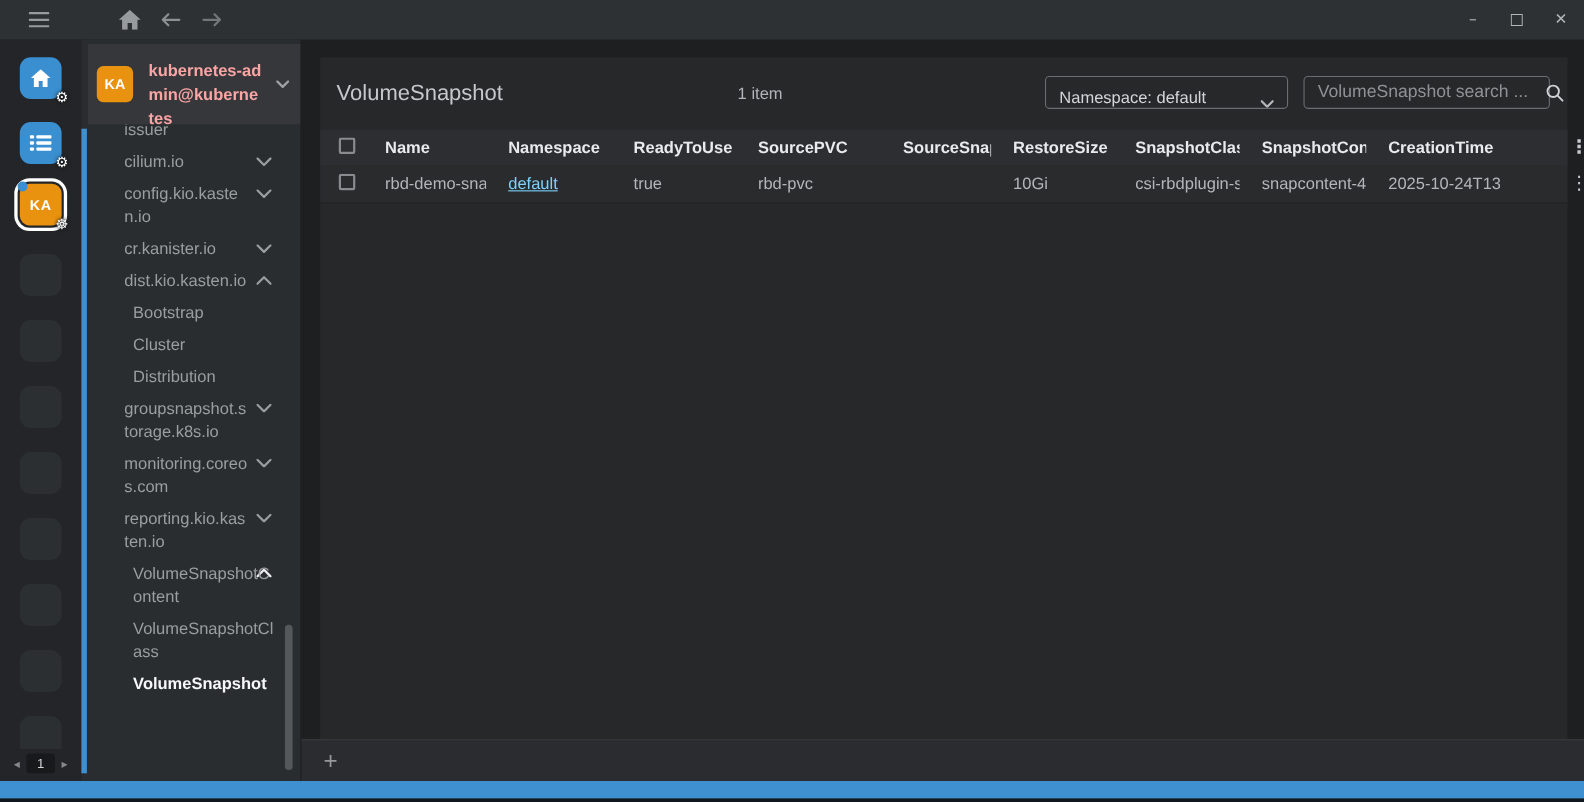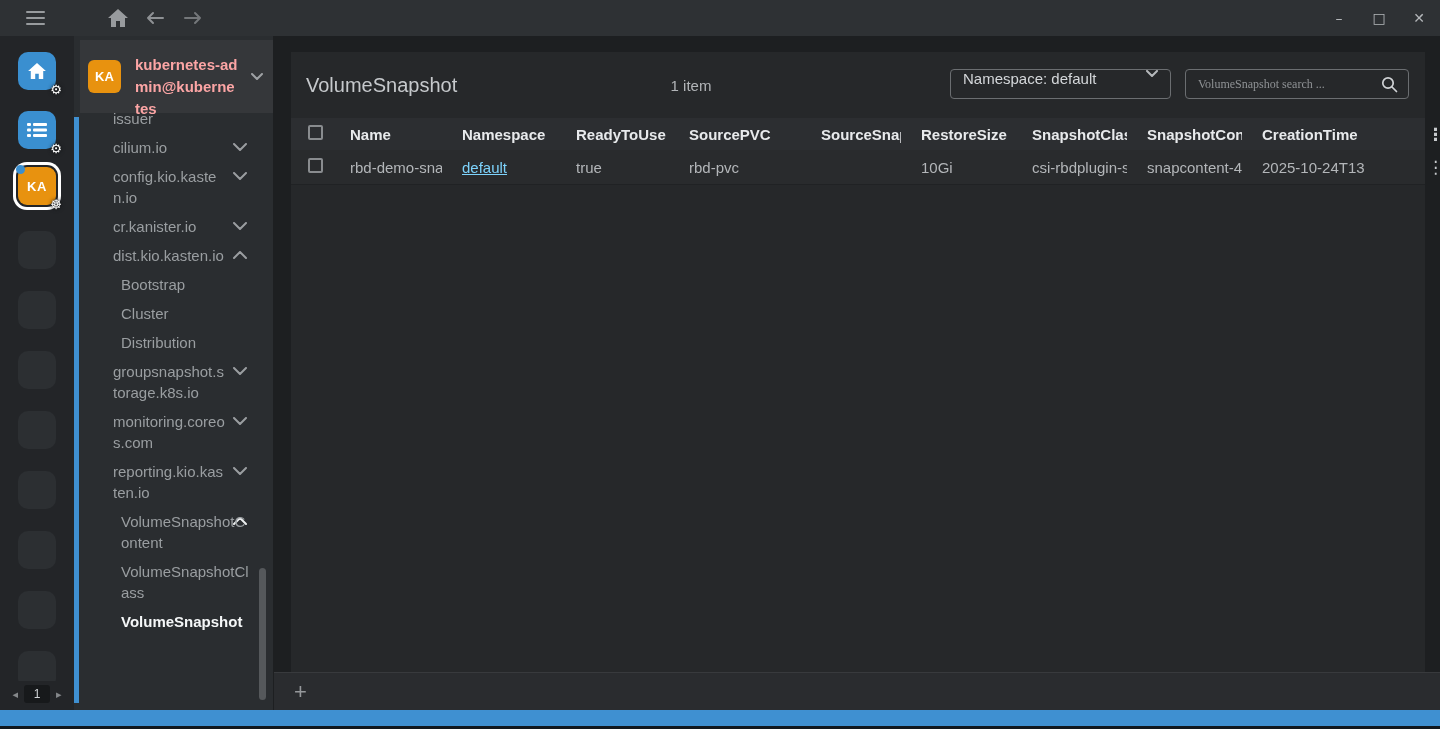--- a/index.html
+++ b/index.html
@@ -64,28 +64,28 @@
                     border-radius:4px; z-index:4; cursor:pointer; }
 
   
   .panel { position:absolute; left:291px; top:52px; width:1134px; height:620px; background:#26282a; }
   .panel-header { position:relative; height:66px; }
   .page-title { position:absolute; left:15px; top:0; height:66px; display:flex; align-items:center;
                 color:#c6c9cc; font-size:20px; }
   .item-count { position:absolute; left:350px; top:0; width:100px; height:66px; display:flex;
                 align-items:center; justify-content:center; color:#b2b5b8; font-size:15px; }
   .ns-select { position:absolute; left:659px; top:17px; width:221px; height:30px;
-               border:1px solid #6b6e71; border-radius:4px; display:flex; align-items:flex-start;
+               border:1px solid #6b6e71; border-radius:4px; display:flex; align-items:flex-end;
                cursor:pointer; }
   .ns-select .ns-label { margin-left:12px; color:#d4d7da; font-size:15px; }
   .ns-select .ns-caret { margin-left:auto; margin-right:12px; color:#b5b8bb; display:flex; }
   .search-box { position:absolute; left:894px; top:17px; width:224px; height:30px;
                 border:1px solid #6b6e71; border-radius:4px; display:flex; align-items:center; }
   .search-box input { flex:1; background:transparent; border:none; outline:none; margin-left:12px;
-                      color:#d4d7da; font-size:12px; font-family:Liberation Serif, serif; }
+                      color:#d4d7da; font-size:16px; font-family:Liberation Sans, sans-serif; }
   .search-box input::placeholder { color:#8f9295; opacity:1; }
   .search-box .mag { margin-right:10px; color:#d0d3d6; display:flex; cursor:pointer; }
 
   .grid-row { display:grid;
       grid-template-columns:39px 101px 103px 102px 121px 89px 100px 104px 104px 111px 1fr 90px;
       align-items:center;gap:11px; }
   .thead { height:32px; background:#2c2e31; color:#e8eaec; font-size:15px; font-weight:bold; }
   .trow  { height:35px; background:#292b2d; border-bottom:1px solid #202224; color:#b3b6b9; font-size:15px; }
   .cell { padding-left:9px; white-space:nowrap; overflow:hidden; }
   .cell.cb { padding-left:17px; }

